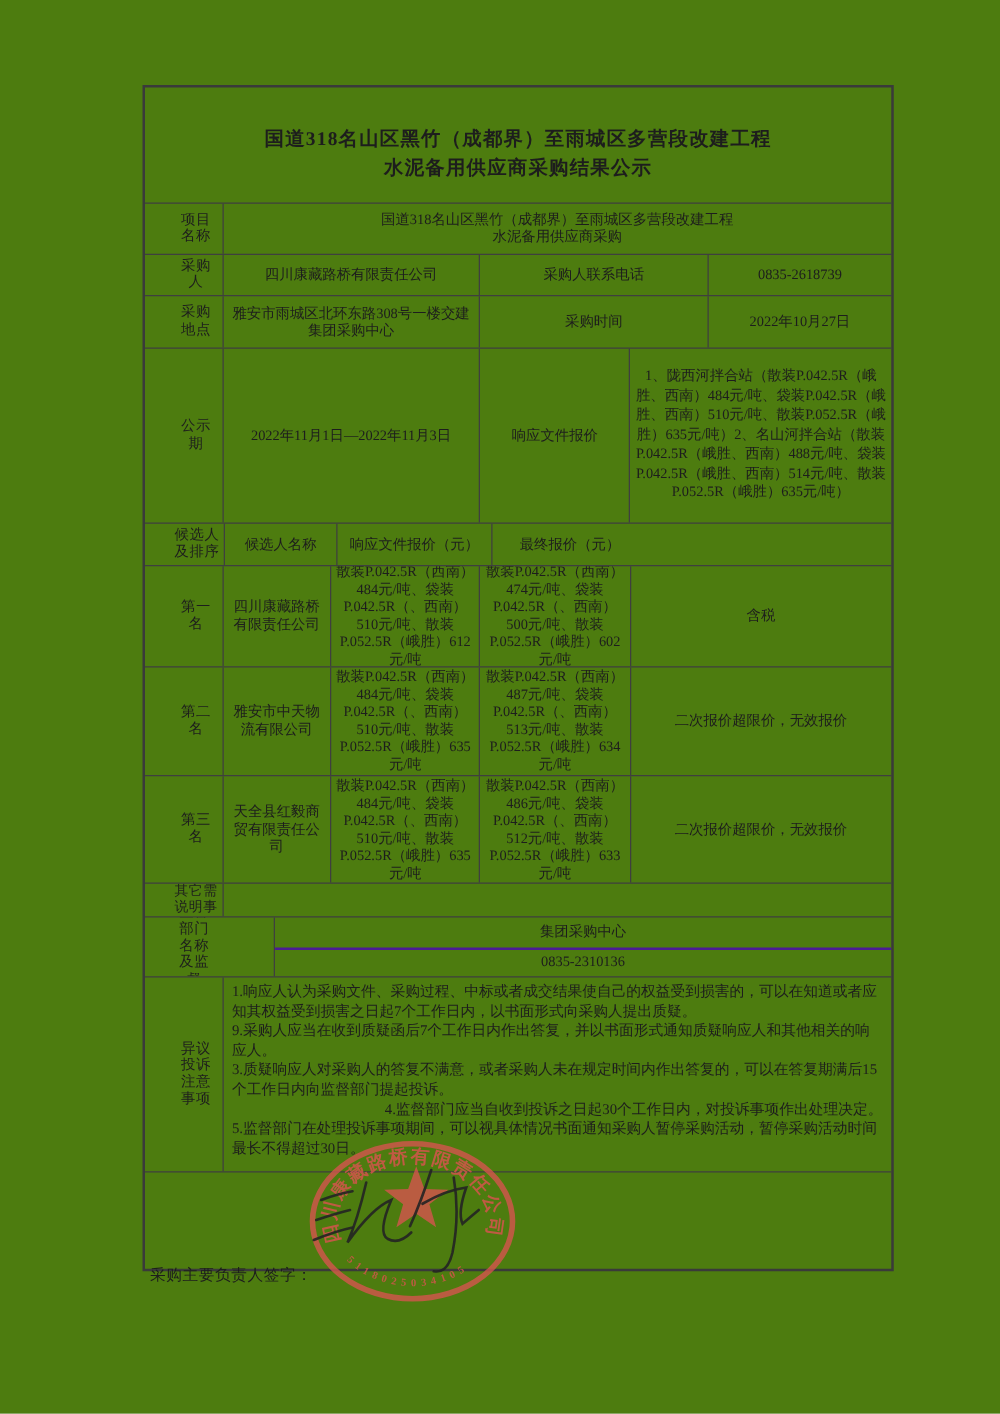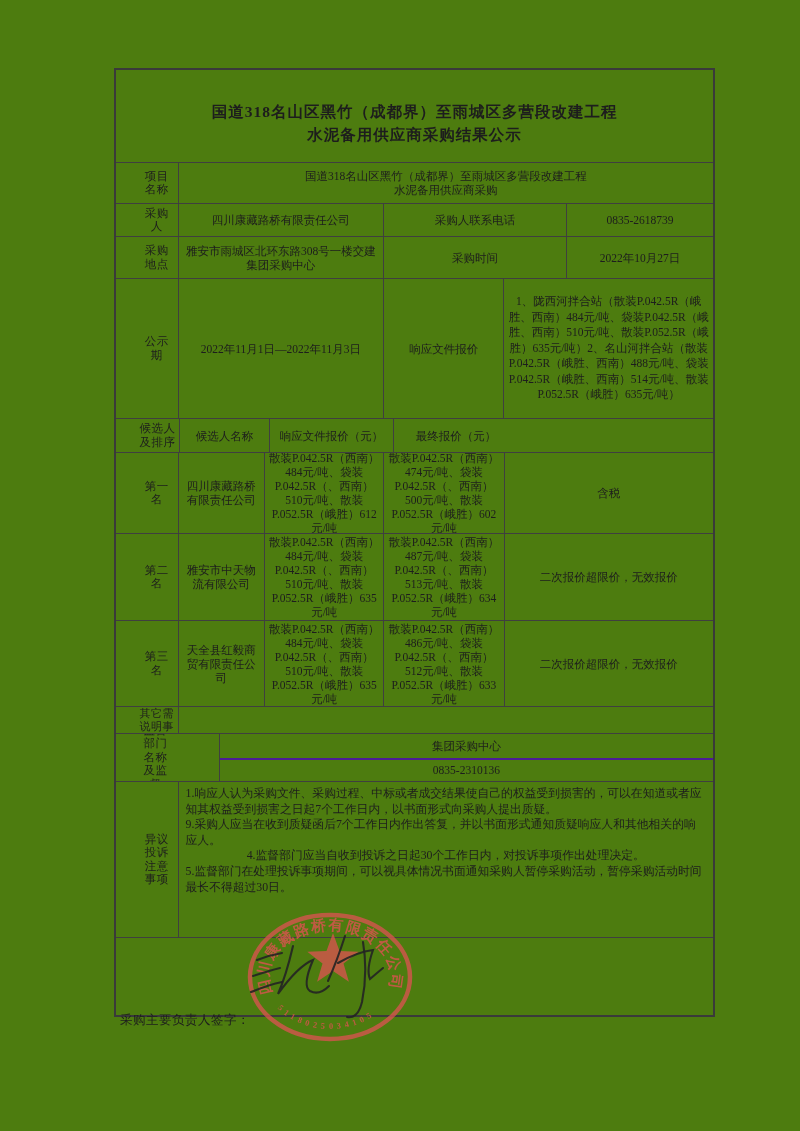--- a/index.html
+++ b/index.html
@@ -22,21 +22,21 @@
   .w-v2{width:153px;}
   .w-pl{width:125px;}
   .w-pv{width:218px;line-height:15.5px;}
   .w-name{width:90px;}
   .w-bid{width:124px;}
   .w-fin{width:125px;}
   .w-note{width:218px;}
   .sub2{display:flex;flex-direction:column;align-items:stretch;padding:0;margin-left:44px;}
   .sub2 > div{flex:1 1 50%;display:flex;align-items:center;justify-content:center;box-sizing:border-box;}
   .sub2 > div + div{border-top:2px solid #4c1d95;}
-  .objection-cell{align-items:center;justify-content:flex-start;text-align:left;
+  .objection-cell{align-items:flex-end;justify-content:flex-start;text-align:left;
                   padding:4px 7px 2px 7px;line-height:15.6px;font-size:11.8px;}
   .objection-cell div{margin:0;}
   .sig-row{position:relative;display:block;}
   .sig-label{position:absolute;left:4px;top:30px;font-size:12.5px;letter-spacing:.5px;margin-top:44px;}
   .seal{position:absolute;left:243px;top:908px;width:178px;height:142px;filter:blur(.3px);}
   .seal text{font-family:"Liberation Serif","DejaVu Serif",serif;font-weight:bold;}
   .scribble{position:absolute;left:243px;top:908px;width:178px;height:142px;}
 </style>
 </head>
 <body>
@@ -122,20 +122,21 @@
         <div>集团采购中心</div>
         <div>0835-2310136</div>
       </div>
     </div>
 
     <div class="tr" style="height:156px">
       <div class="td lbl">异议投诉注意事项</div>
       <div class="td w-wide objection-cell">
         <div>1.响应人认为采购文件、采购过程、中标或者成交结果使自己的权益受到损害的，可以在知道或者应知其权益受到损害之日起7个工作日内，以书面形式向采购人提出质疑。</div>
         <div>9.采购人应当在收到质疑函后7个工作日内作出答复，并以书面形式通知质疑响应人和其他相关的响应人。</div>
+        <div>3.质疑响应人对采购人的答复不满意，或者采购人未在规定时间内作出答复的，可以在答复期满后15个工作日内向监督部门提起投诉。</div>
         <div>4.监督部门应当自收到投诉之日起30个工作日内，对投诉事项作出处理决定。</div>
         <div>5.监督部门在处理投诉事项期间，可以视具体情况书面通知采购人暂停采购活动，暂停采购活动时间最长不得超过30日。</div>
       </div>
     </div>
 
     <div class="tr sig-row" style="height:78px;flex:1 1 auto">
       <div class="sig-label">采购主要负责人签字：</div>
     </div>
   </div>
 

